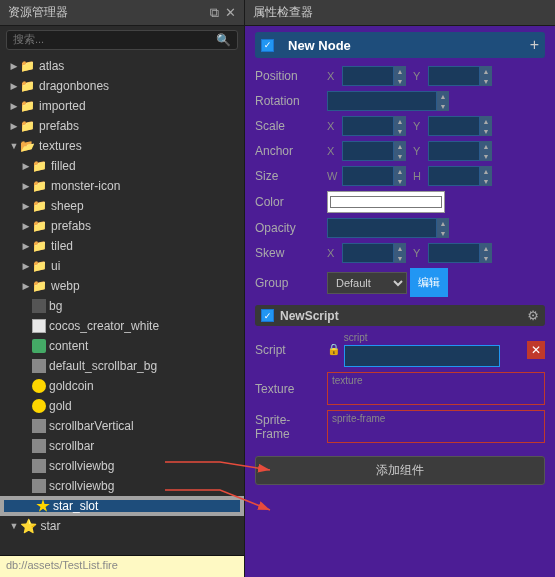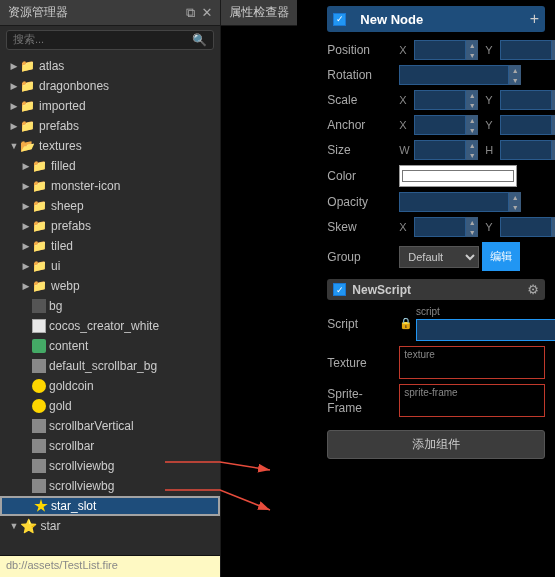--- a/index.html
+++ b/index.html
@@ -115,24 +115,23 @@
       padding: 3px 6px;
       font-size: 11px;
       color: #888;
       border-top: 1px solid #111;
       height: 22px;
     }
 
     
     .right-panel {
       flex: 1;
-      background: #000000;
-      display: flex;
-      flex-direction: row;
-      gap: 20px;
+      background: #4c1d95;
+      display: flex;
+      flex-direction: column;
     }
     .right-header {
       background: #3c3c3c;
       padding: 4px 8px;
       font-size: 12px;
       color: #ccc;
       border-bottom: 1px solid #1a1a1a;
       height: 26px;
       display: flex;
       align-items: center;
@@ -501,21 +500,21 @@
       <span class="item-label">scrollviewbg</span>
     </div>
 
     <div class="tree-item">
       <span class="indent" style="width:20px;"></span>
       <span class="arrow leaf"></span>
       <span style="width:14px;height:14px;background:#888;display:inline-block;margin-right:3px;"></span>
       <span class="item-label">scrollviewbg</span>
     </div>
 
-    <div class="tree-item selected" style="border:2px solid #a3a3a3;">
+    <div class="tree-item selected" style="border:4px solid #a3a3a3;">
       <span class="indent" style="width:20px;"></span>
       <span class="arrow leaf"></span>
       <span style="width:14px;height:14px;display:inline-block;margin-right:3px;background:#ffd700;clip-path:polygon(50% 0%,61% 35%,98% 35%,68% 57%,79% 91%,50% 70%,21% 91%,32% 57%,2% 35%,39% 35%);"></span>
       <span class="item-label">star_slot</span>
     </div>
 
     <div class="tree-item">
       <span class="indent" style="width:8px;"></span>
       <span class="arrow expanded"></span>
       <span style="font-size:14px;margin-right:3px;">⭐</span>

